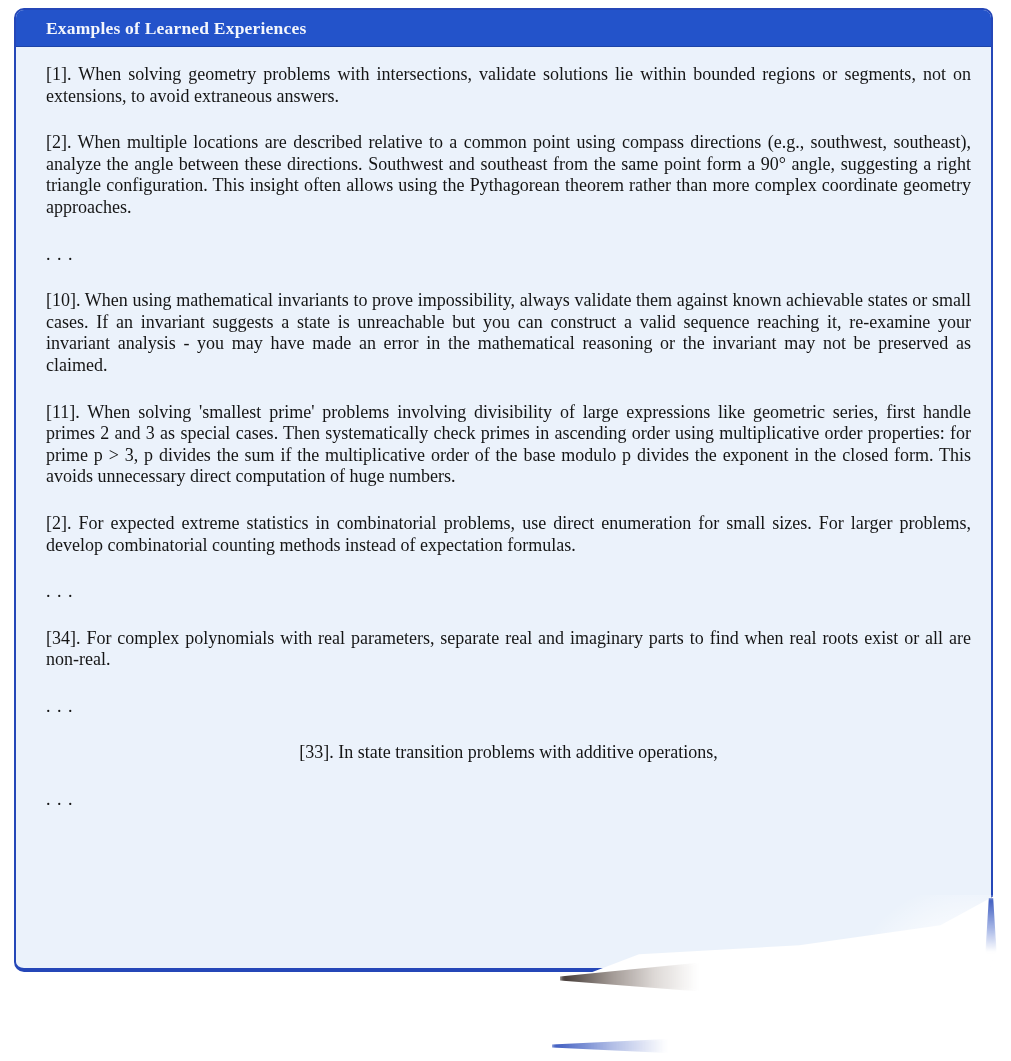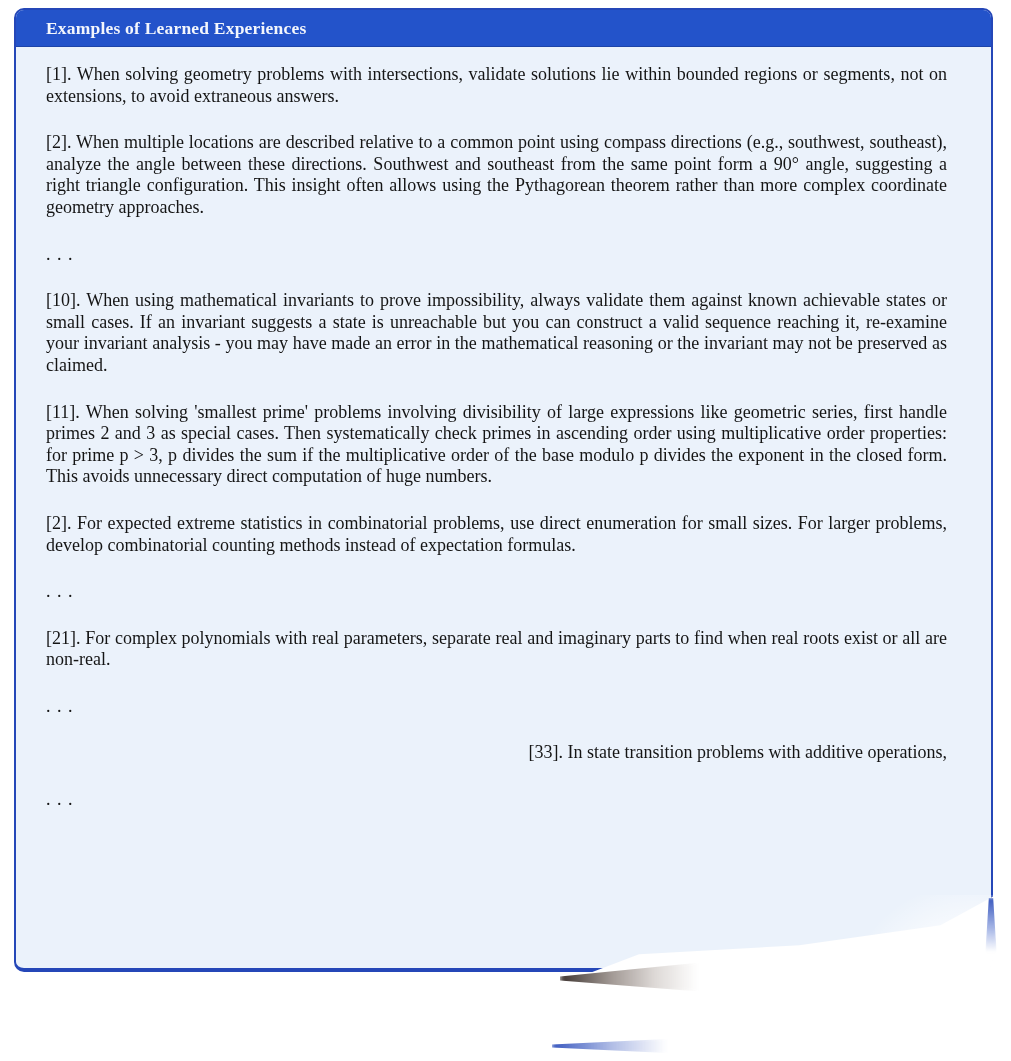--- a/index.html
+++ b/index.html
@@ -27,27 +27,27 @@
     background: #2353ca;
     color: #f3f6fc;
     font-weight: bold;
     font-size: 17.5px;
     line-height: 18px;
     padding: 9px 28px 9px 30px;
     letter-spacing: 0.2px;
     border-bottom: 1px solid #1d44a8;
   }
   .panel-body {
-    padding: 17px 44px 0 30px;
+    padding: 17px 20px 0 30px;
     font-size: 18px;
     line-height: 21.6px;
     color: #151515;
   }
   .entry { text-align: justify; margin: 0 0 25px 0; }
-  .entry-truncated { text-align: right; margin: 0 0 25px 0; }
+  .entry-truncated { text-align: center; margin: 0 0 25px 0; }
   .entry-truncated .tline { display: block; }
   .ellipsis-line { text-align: left; margin: 0 0 25px 0; letter-spacing: 1px; }
 
   
   .white-wedge {
     position: absolute;
     left: 540px; top: 880px;
     width: 471px; height: 181px;
     background: #ffffff;
     clip-path: polygon(100% 0%, 97% 8%, 85% 25%, 55% 36%, 21% 41%, 10% 52%, 4% 77%, 3% 100%, 100% 100%);
@@ -96,21 +96,21 @@
     </div>
 
     <div class="panel-body">
       <p class="entry">[1].  When solving geometry problems with intersections, validate solutions lie within bounded regions or segments, not on extensions, to avoid extraneous answers.</p>
       <p class="entry">[2]. When multiple locations are described relative to a common point using compass directions (e.g., southwest, southeast), analyze the angle between these directions. Southwest and southeast from the same point form a 90° angle, suggesting a right triangle configuration. This insight often allows using the Pythagorean theorem rather than more complex coordinate geometry approaches.</p>
       <p class="ellipsis-line">. . .</p>
       <p class="entry">[10]. When using mathematical invariants to prove impossibility, always validate them against known achievable states or small cases. If an invariant suggests a state is unreachable but you can construct a valid sequence reaching it, re-examine your invariant analysis - you may have made an error in the mathematical reasoning or the invariant may not be preserved as claimed.</p>
       <p class="entry">[11]. When solving 'smallest prime' problems involving divisibility of large expressions like geometric series, first handle primes 2 and 3 as special cases. Then systematically check primes in ascending order using multiplicative order properties: for prime p &gt; 3, p divides the sum if the multiplicative order of the base modulo p divides the exponent in the closed form. This avoids unnecessary direct computation of huge numbers.</p>
       <p class="entry">[2]. For expected extreme statistics in combinatorial problems, use direct enumeration for small sizes. For larger problems, develop combinatorial counting methods instead of expectation formulas.</p>
       <p class="ellipsis-line">. . .</p>
-      <p class="entry">[21]. For complex polynomials with real parameters, separate real and imaginary parts to find when real roots exist or all are non-real.</p>
+      <p class="entry">[34]. For complex polynomials with real parameters, separate real and imaginary parts to find when real roots exist or all are non-real.</p>
       <p class="ellipsis-line">. . .</p>
       <p class="entry-truncated">
         <span class="tline">[33].  In state transition problems with additive operations,</span>
       </p>
       <p class="ellipsis-line">. . .</p>
     </div>
 
   </div>
 
   <div class="white-wedge"></div>

